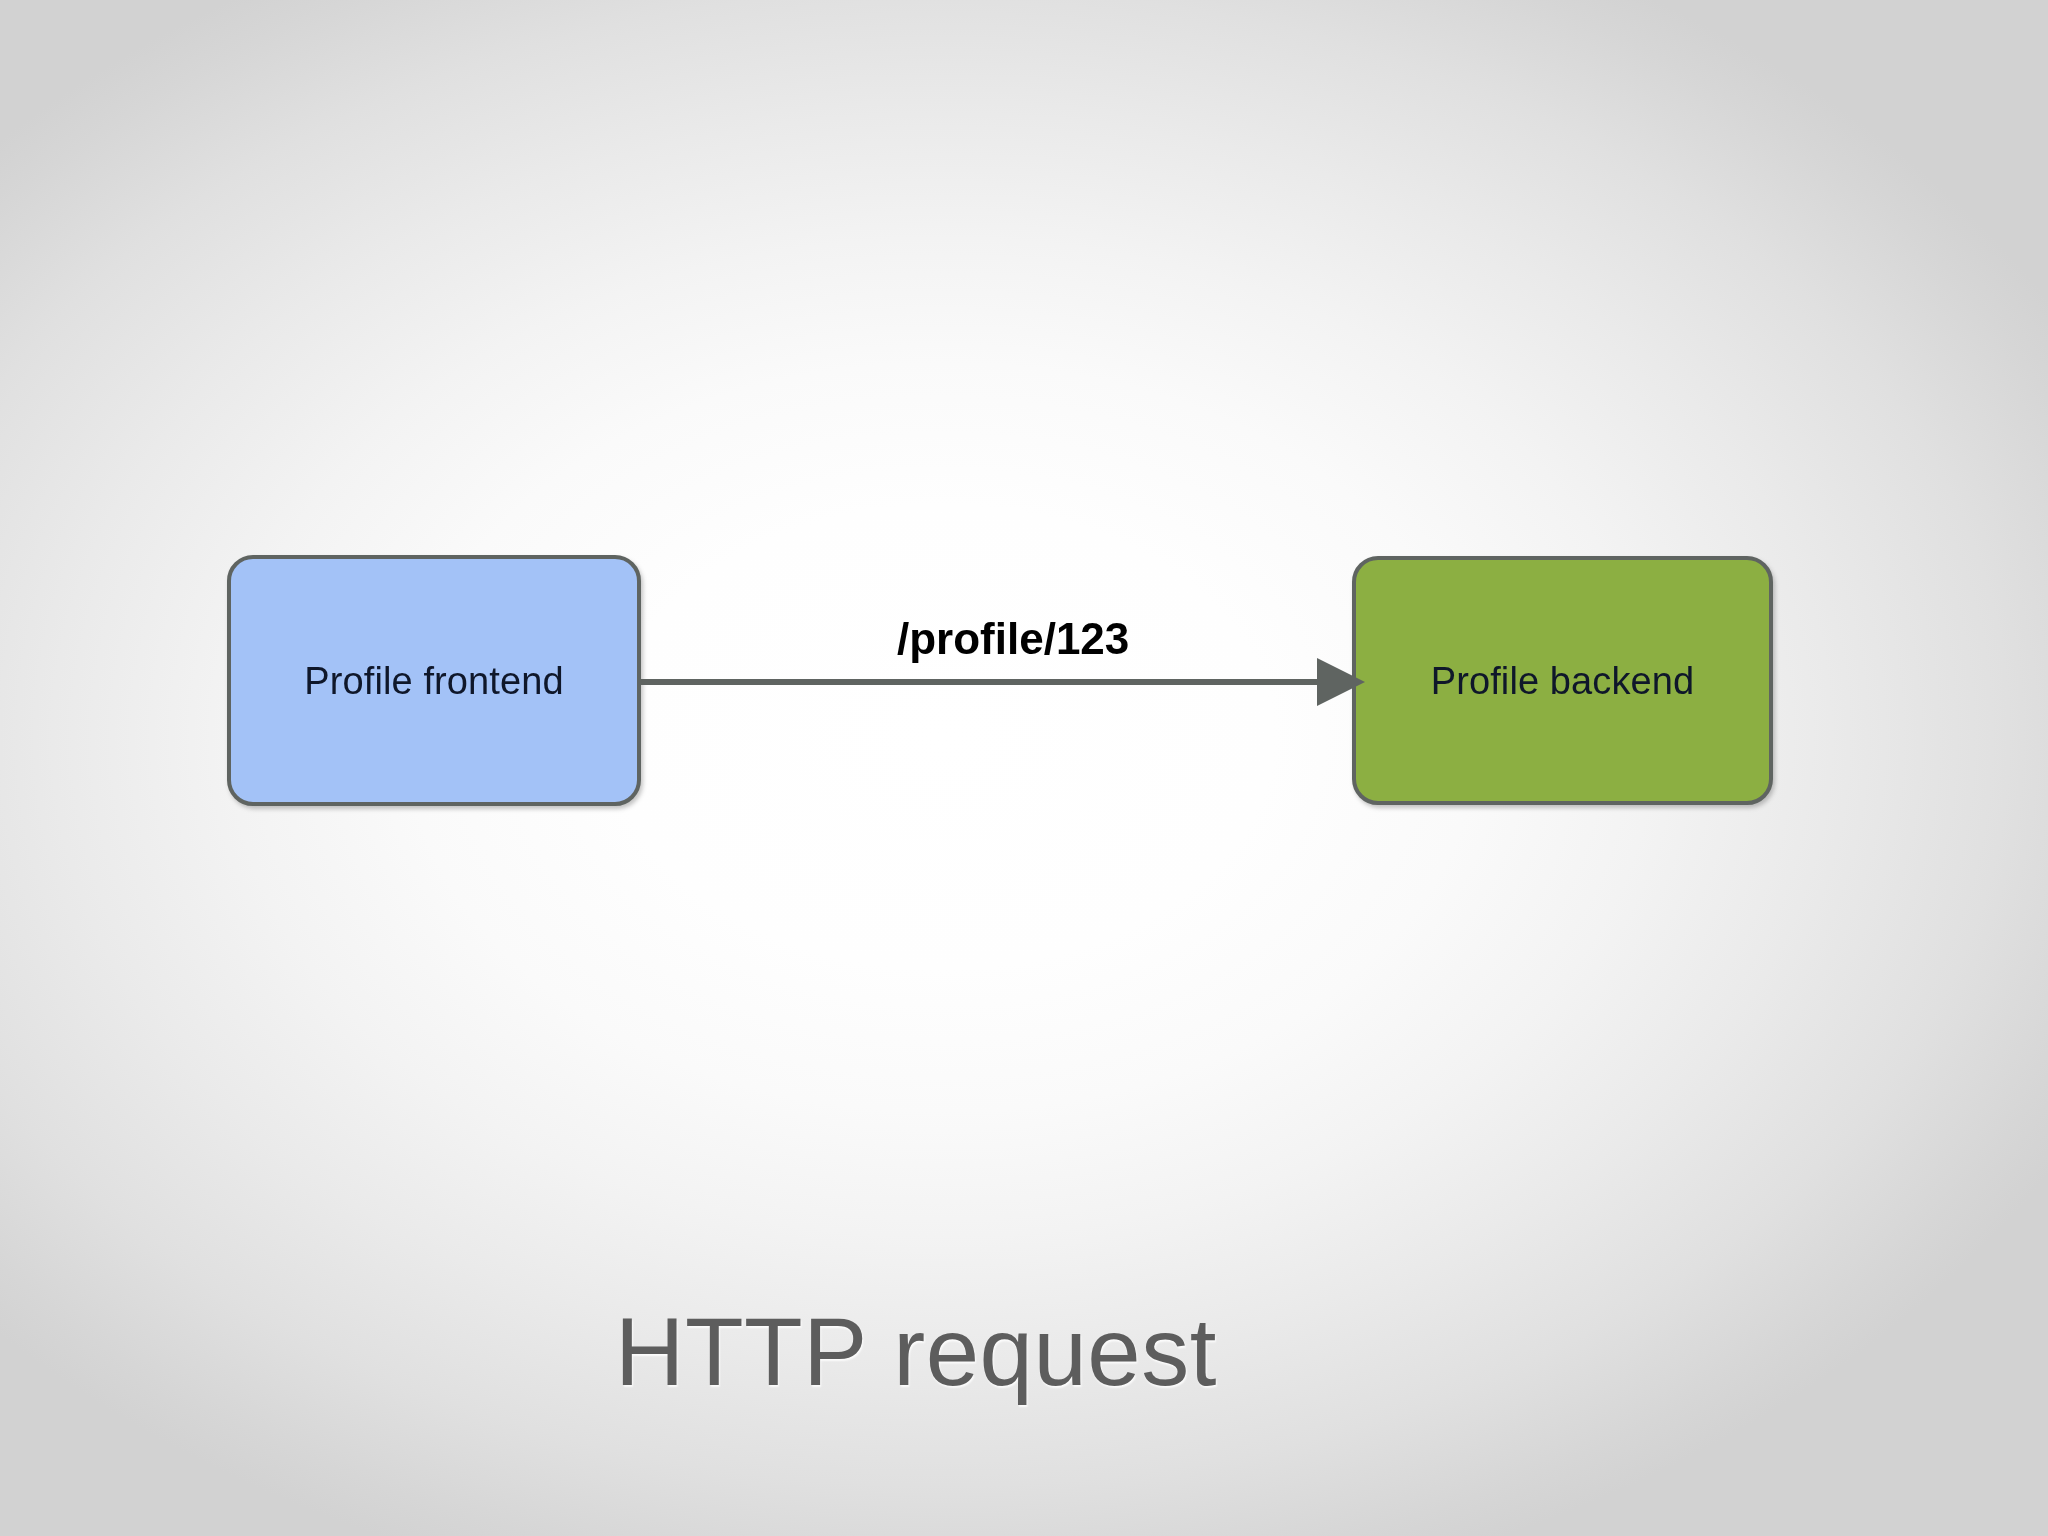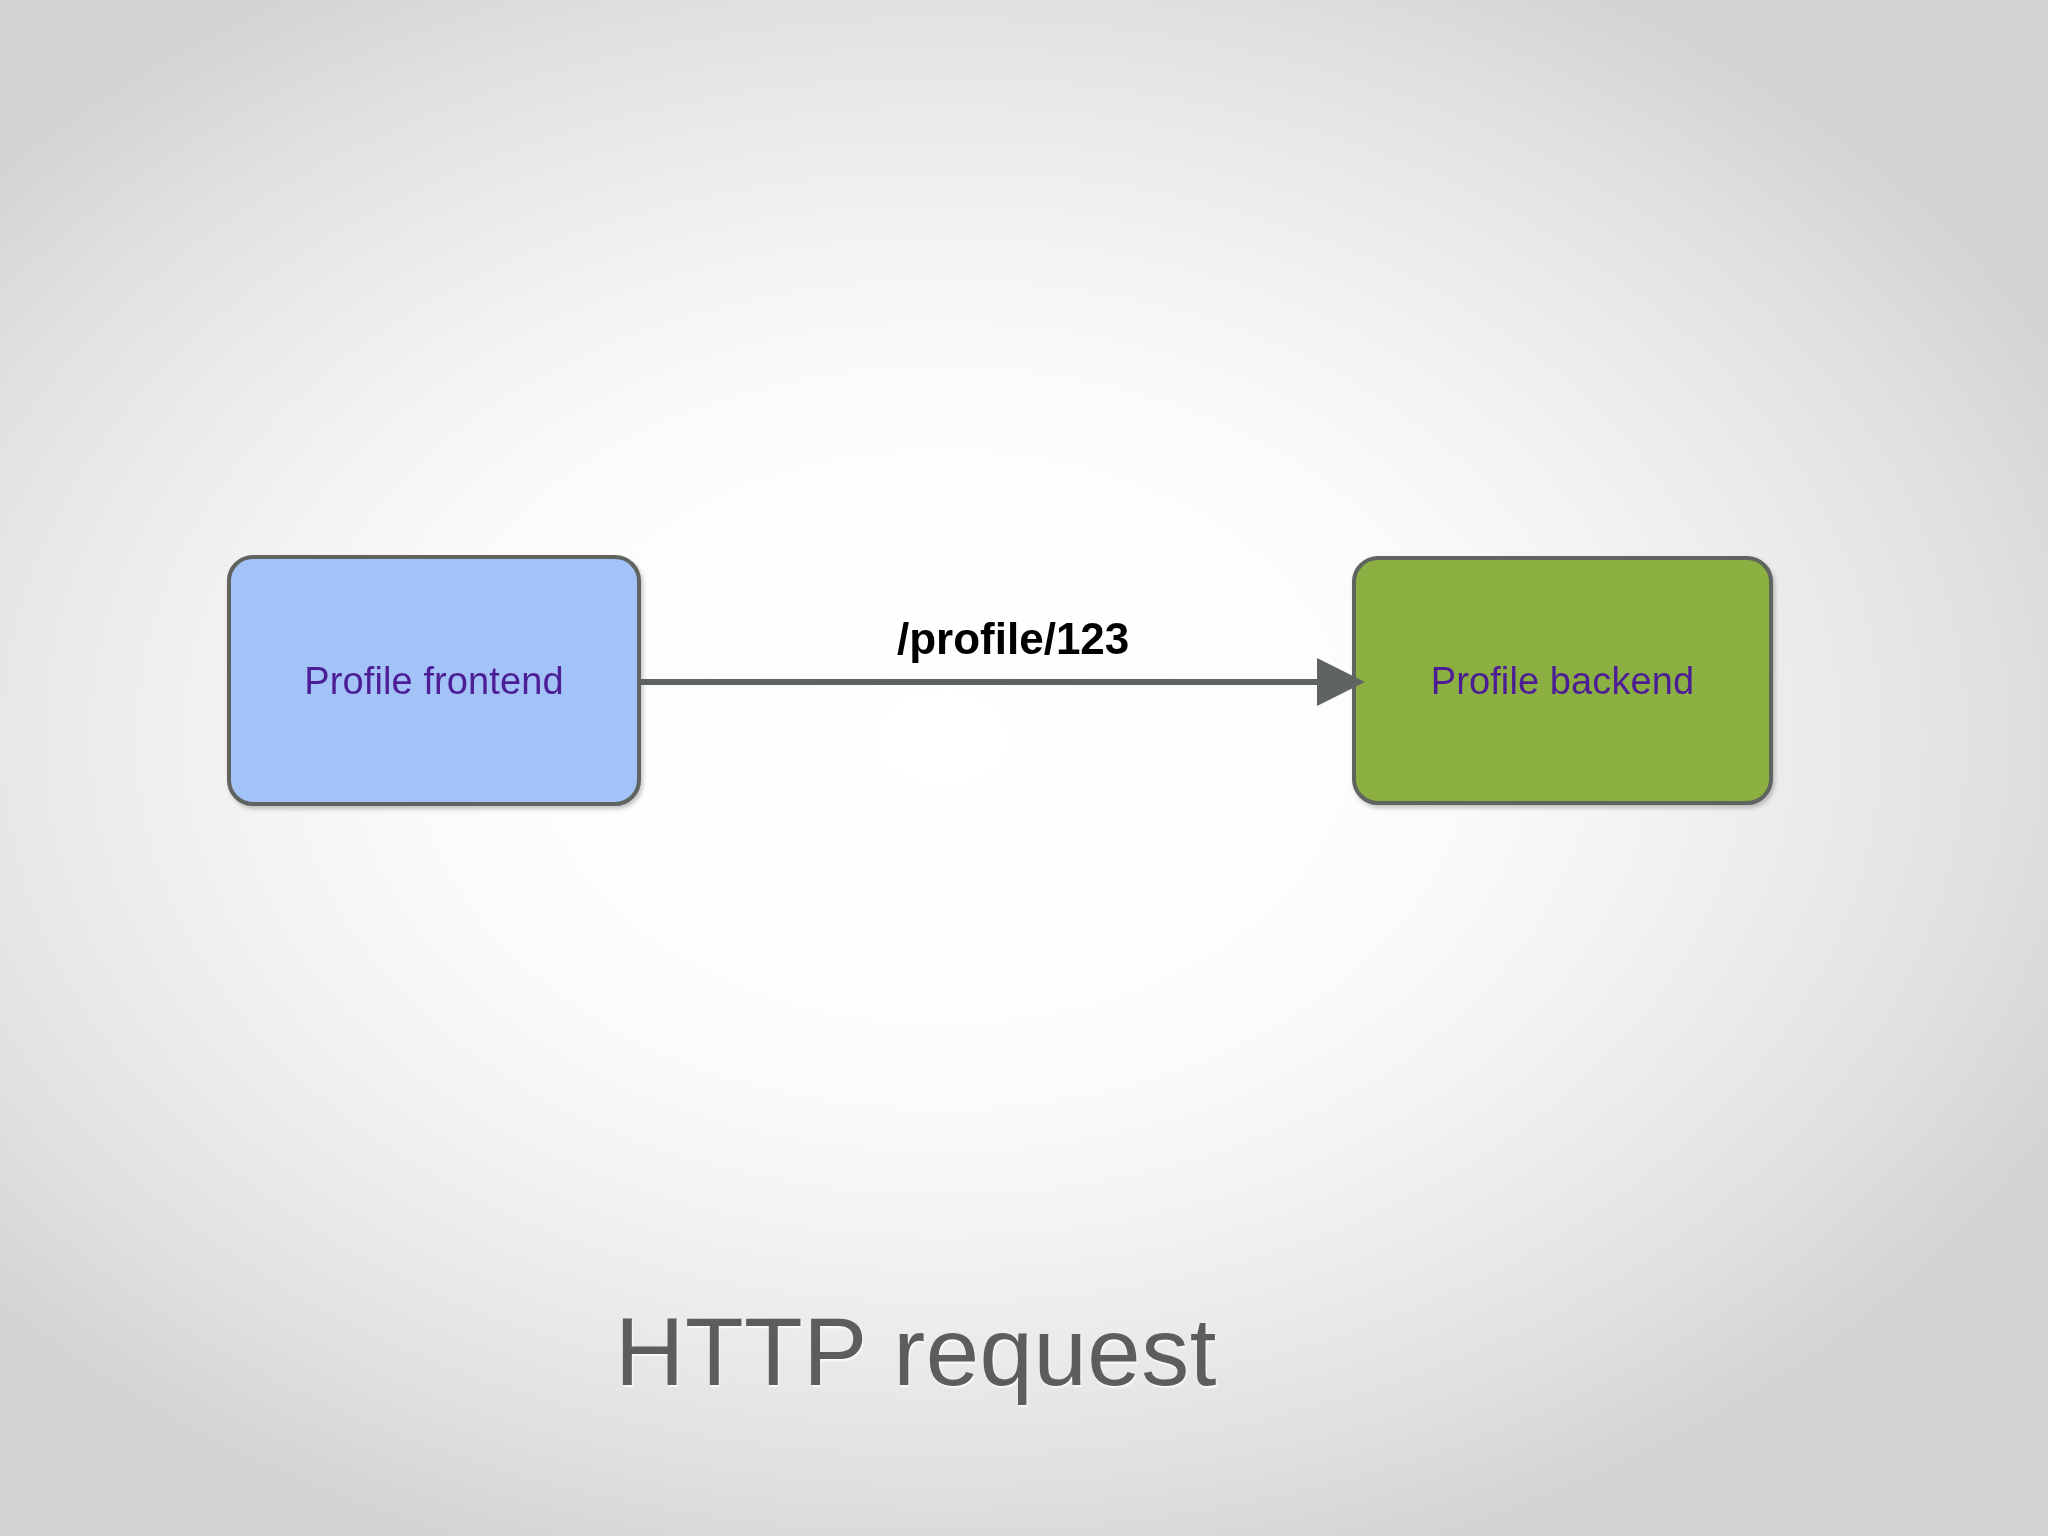--- a/index.html
+++ b/index.html
@@ -38,21 +38,21 @@
     border: 4px solid #5f6461;
     border-radius: 26px;
     display: flex;
     align-items: center;
     justify-content: center;
     box-shadow: 2px 3px 4px rgba(90, 90, 90, 0.35);
   }
   .node-label {
     font-size: 38px;
     line-height: 1;
-    color: #4c1d95;
+    color: #0f172a;
     white-space: nowrap;
     letter-spacing: 0.1px;
   }
 
   #node-frontend {
     left: 227px;
     top: 555px;
     width: 414px;
     height: 251px;
     background: #a3c2f7;

